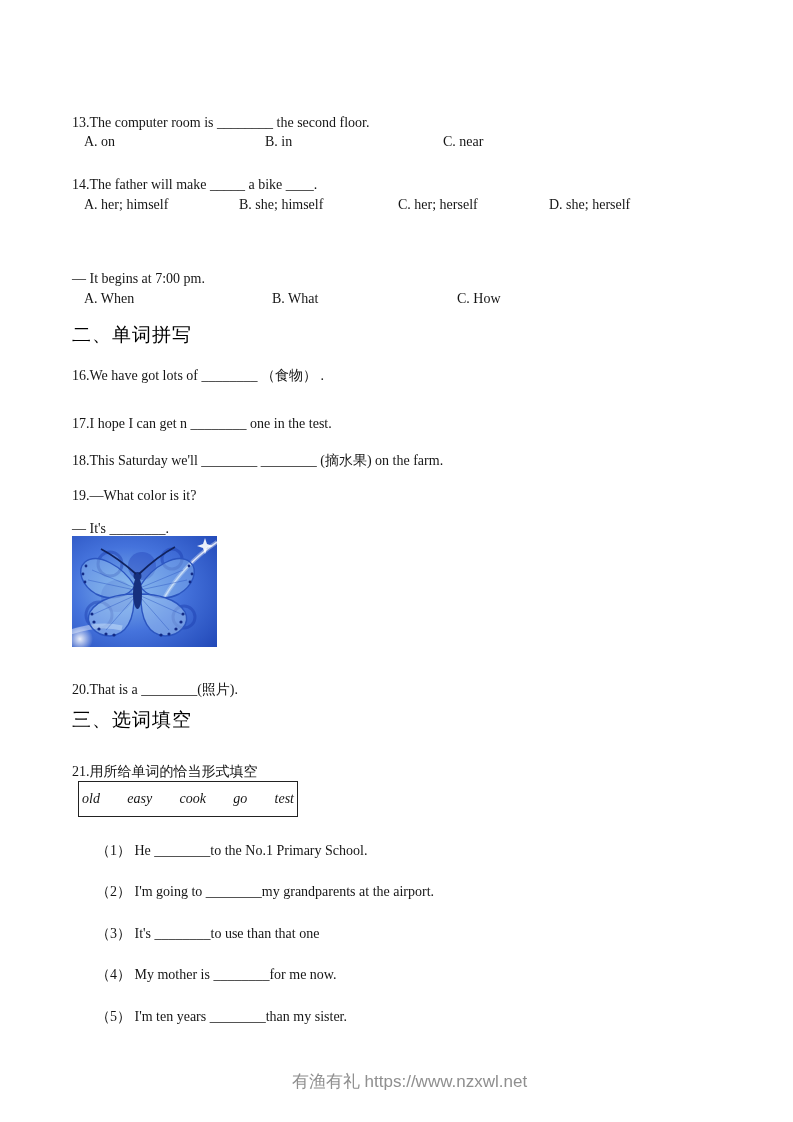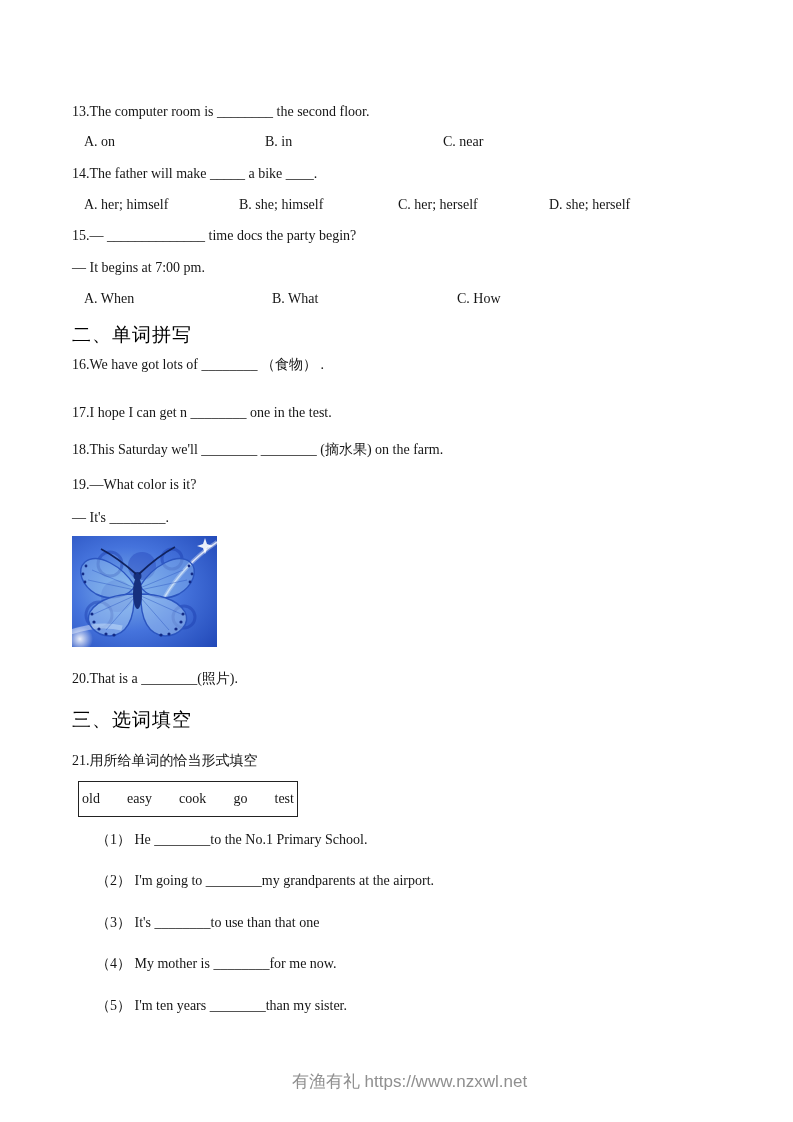--- a/index.html
+++ b/index.html
@@ -1,34 +1,35 @@
 <!DOCTYPE html>
 <html><head>
 <meta charset="utf-8">
 <style>
   html,body { margin:0; padding:0; background:#ffffff; }
   .page {
     position:relative; width:793px; height:1122px; background:#ffffff;
     font-family:"Liberation Serif", serif; font-size:14px; color:#151515;
     overflow:hidden;
   }
-  .line { position:absolute; left:72px; white-space:pre; }
+  .line { position:absolute; left:72px; white-space:pre;margin-top:11px; }
   .indent { left:96px;text-align:right; }
   .opt-row { position:absolute; left:0; width:100%; height:18px;padding-left:19px; }
   .opt { position:absolute; white-space:pre; }
   .sec-heading {
     position:absolute; left:72px;
     font-family:"Liberation Sans", sans-serif; font-weight:400;
     font-size:19px; color:#000000; letter-spacing:1px; white-space:pre;
   }
   .wordbox {
     position:absolute; left:78px; top:781px; width:220px; height:36px;
     border:1px solid #222222; box-sizing:border-box;
     display:flex; align-items:center; justify-content:space-between;
     padding:0 3px;
+    font-style:italic;
   }
   .wordbox span { white-space:pre; }
   .photo {
     position:absolute; left:72px; top:536px; width:145px; height:111px;
     display:block;
   }
   .footer {
     position:absolute; left:0; top:1070px; width:100%; text-align:center;
     font-family:"Liberation Sans", sans-serif; font-size:17px; color:#8f8f8f;
     white-space:pre;
@@ -48,21 +49,20 @@
   </div>
 
   <div class="line" style="top:166px">14.The father will make _____ a bike ____.</div>
   <div class="opt-row" style="top:197px">
     <span class="opt" style="left:84px">A. her; himself</span>
     <span class="opt" style="left:239px">B. she; himself</span>
     <span class="opt" style="left:398px">C. her; herself</span>
     <span class="opt" style="left:549px">D. she; herself</span>
   </div>
 
-  <div class="line" style="top:228px">15.— ______________ time docs the party begin?</div>
   <div class="line" style="top:260px">— It begins at 7:00 pm.</div>
   <div class="opt-row" style="top:291px">
     <span class="opt" style="left:84px">A. When</span>
     <span class="opt" style="left:272px">B. What</span>
     <span class="opt" style="left:457px">C. How</span>
   </div>
 
   <div class="sec-heading" style="top:322px">二、单词拼写</div>
 
   <div class="line" style="top:356px">16.We have got lots of ________ （食物） .</div>

